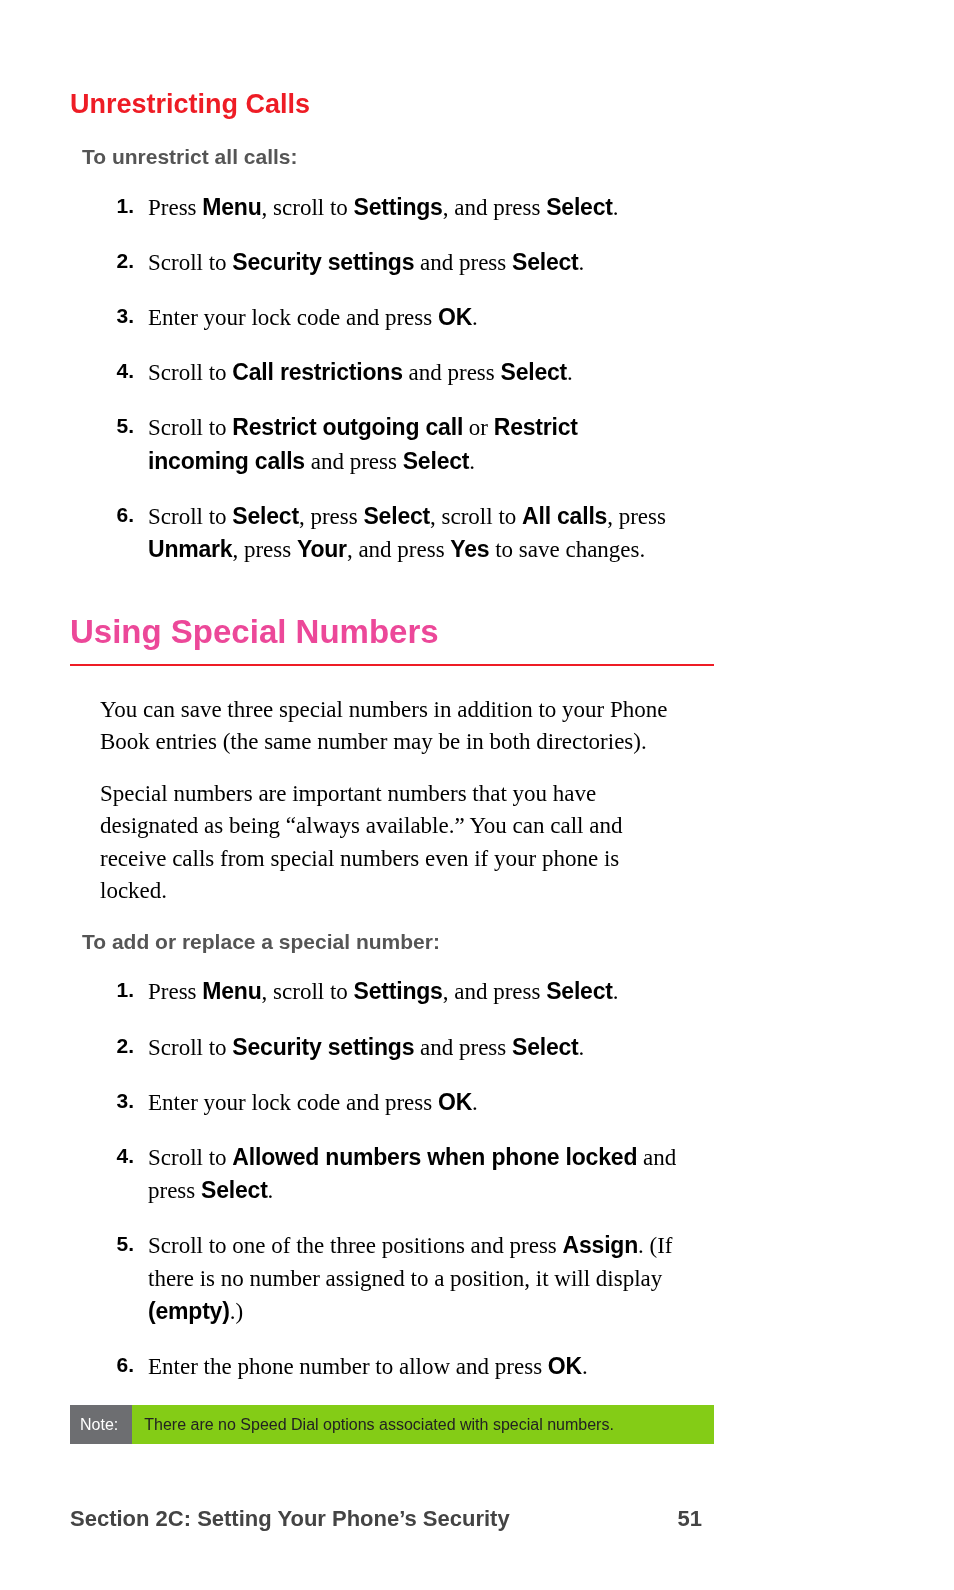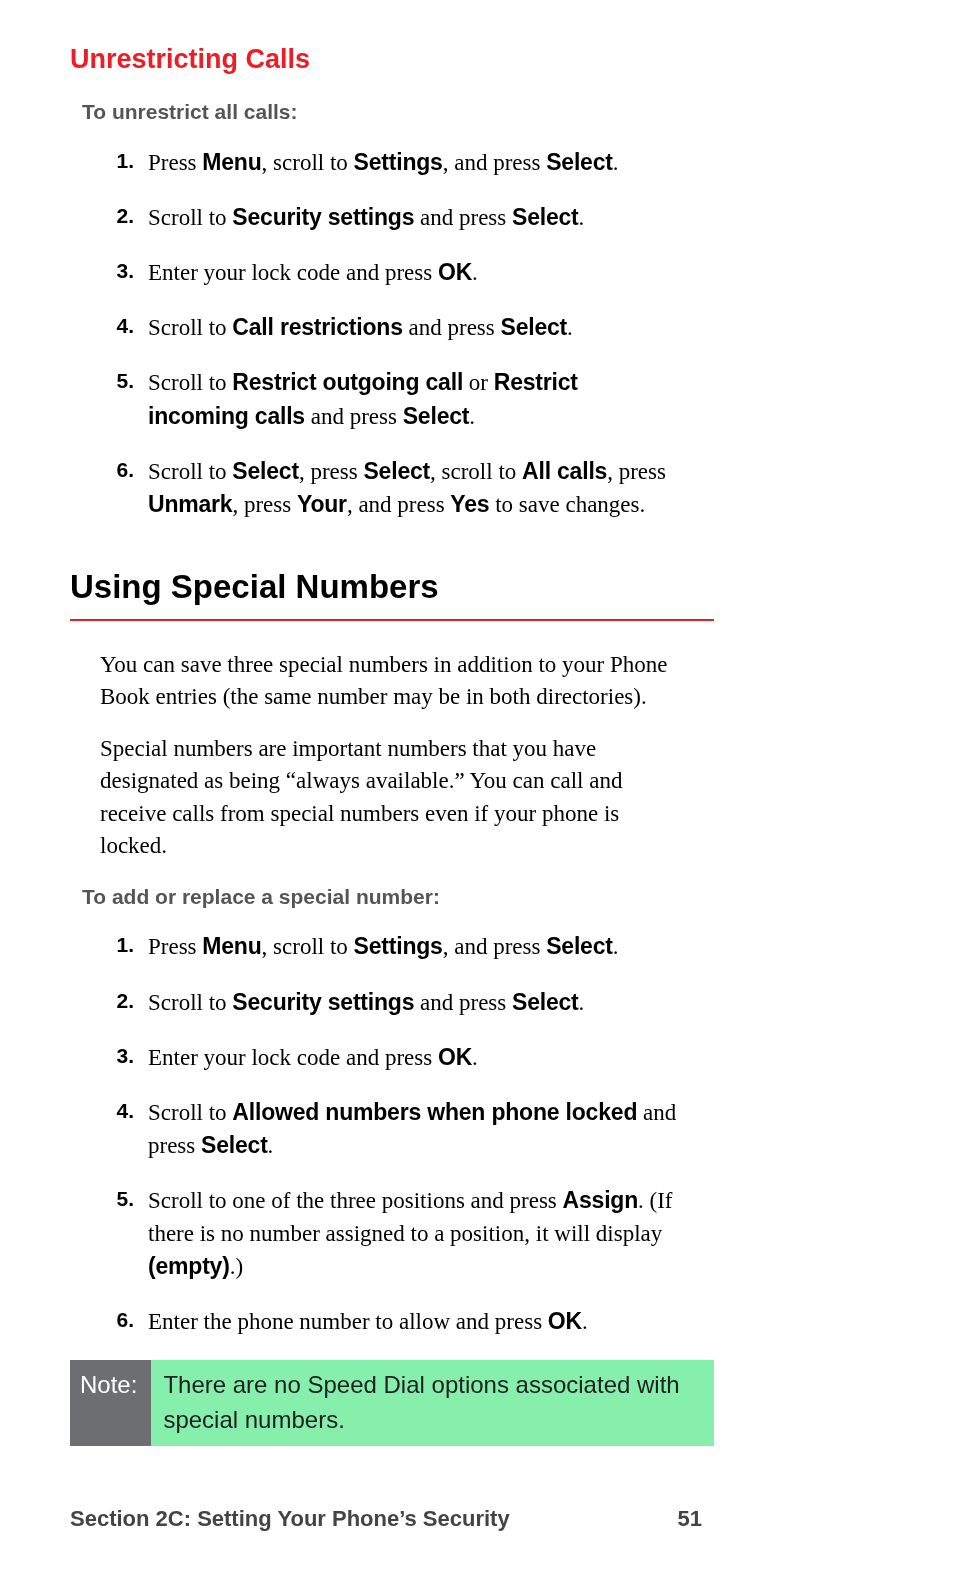--- a/index.html
+++ b/index.html
@@ -11,32 +11,32 @@
   body {
     font-family: Georgia, "Times New Roman", serif;
     color: #000;
     font-size: 22px;
     line-height: 1.45;
   }
   .page {
     box-sizing: border-box;
     width: 784px;
     min-height: 1590px;
-    padding: 40px 70px 0 70px;
+    padding: 85px 70px 0 70px;
     position: relative;
   }
   .h3 {
     color: #ee1c25;
     font-family: "Helvetica Neue", Helvetica, Arial, sans-serif;
     font-weight: 700;
     font-size: 27px;
     margin: 0 0 18px 0;
   }
   .h2 {
-    color: #000000;
+    color: #ec4899;
     font-family: "Helvetica Neue", Helvetica, Arial, sans-serif;
     font-weight: 700;
     font-size: 33px;
     margin: 42px 0 0 0;
     padding-bottom: 8px;
   }
   .h2-rule {
     border: none;
     border-top: 2.5px solid #ee1c25;
     margin: 0 0 28px 0;
@@ -77,23 +77,23 @@
   }
   .b {
     font-family: "Helvetica Neue", Helvetica, Arial, sans-serif;
     font-weight: 700;
     letter-spacing: -0.2px;
   }
   .note-row {
     display: flex;
     align-items: stretch;
     margin: 8px 0 0 0;
-    background: #86efac;
+    background: #84cc16;
     font-family: "Helvetica Neue", Helvetica, Arial, sans-serif;
-    font-size: 24px;
+    font-size: 16px;
   }
   .note-label {
     background: #6d6e71;
     color: #fff;
     font-weight: 400;
     padding: 8px 14px 8px 10px;
     white-space: nowrap;
   }
   .note-text {
     padding: 8px 12px;

